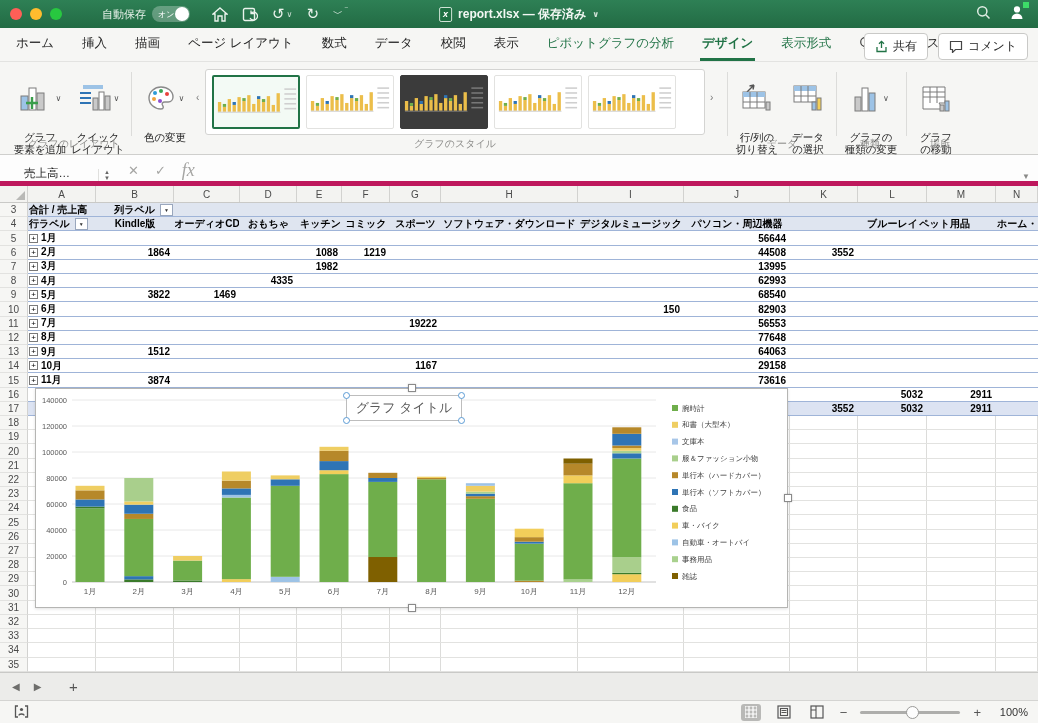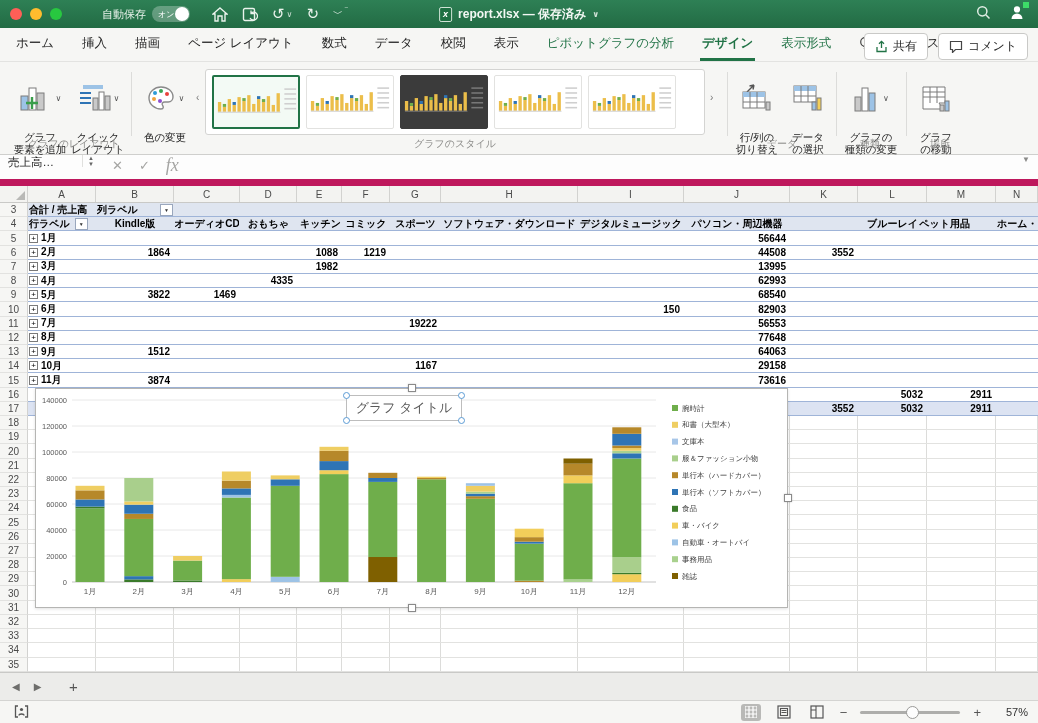--- a/index.html
+++ b/index.html
@@ -37,21 +37,21 @@
   .bigbtn .glyph { height:34px; display:flex; align-items:center; justify-content:center; margin-bottom:3px; }
   .chev-s { font-size:8px; color:#555; }
   
   .gallery { position:absolute; left:205px; top:7px; width:500px; height:66px; background:#fff; border:1px solid #d4d4d2; border-radius:3px; display:flex; align-items:center; gap:6px; padding:0 6px; }
   .gal-arrow { position:absolute; top:30px; font-size:10px; color:#777; }
   .thumb { width:88px; height:54px; border:1px solid #e2e2e0; border-radius:2px; background:#fff; position:relative; overflow:hidden; }
   .thumb.sel { border:2px solid #217346; background:#f3faf5; }
   .thumb.dark { background:#3b3b3b; border-color:#3b3b3b; }
 
   
-  .fbar { height:31px; background:#fdfdfd; border-bottom:7px solid #be185d; display:flex; align-items:flex-start; }
+  .fbar { height:31px; background:#fdfdfd; border-bottom:5px solid #be185d; display:flex; align-items:flex-end;padding-left:16px; }
   .namebox { width:82px; display:flex; align-items:center; padding-left:8px; font-size:11.5px; color:#1f1f1f; }
   .stepper { width:17px; border-left:1px solid #e0e0de; display:flex; flex-direction:column; align-items:center; justify-content:center; font-size:6px; color:#666; line-height:6px; }
   .fsep { width:1px; background:#d6d6d4; margin:4px 0; }
   .fbicons { display:flex; align-items:center; gap:16px; padding:0 12px; color:#a5a5a3; font-size:12px; }
   .fx { font-style:italic; font-family:"Liberation Serif",serif; font-size:18px; }
   .finput { flex:1; border-left:1px solid #e6e6e4; }
   .fchev { width:24px; display:flex; align-items:center; justify-content:center; color:#8a8a88; font-size:8px; }
 
   
   .colheads { height:17px; display:flex; background:#f3f3f1; border-bottom:1px solid #c9c9c7; }
@@ -485,21 +485,21 @@
 </div>
 
 <div class="gridarea">
   <div id="grid-rows">
       <div class="grow" style="height: 14.2121px;">
         <div class="rn">3</div>
         <div class="rcontent" style="border-bottom: 1px solid rgb(159, 180, 216); background: rgb(223, 229, 240);">
           <div class="cell" style="left: 1px; width: 66px; justify-content: flex-start;">
             <span>合計 / 売上高</span>
           </div>
-          <div class="cell" style="left: 69px; width: 76px; justify-content: space-between;">
+          <div class="cell" style="left: 69px; width: 76px; justify-content: flex-end;">
             <span>列ラベル</span>
             <span class="filterbtn">▼</span>
           </div>
         </div>
       </div>
       <div class="grow" style="height: 14.2121px;">
         <div class="rn">4</div>
         <div class="rcontent" style="border-bottom: 1px solid rgb(159, 180, 216); background: rgb(223, 229, 240);">
           <div class="cell" style="left: 1px; width: 66px; justify-content: flex-start;">
             <span>行ラベル</span>
@@ -1251,15 +1251,15 @@
       <svg width="14" height="14" viewBox="0 0 14 14">
           <rect x="1" y="1" width="12" height="12" fill="none" stroke="#555" stroke-width="1.2"></rect>
           <path d="M1 5 h5 v-4 M6 5 v8" stroke="#555" stroke-width="1.1" fill="none"></path>
         </svg>
     </div>
     <span class="zoomsign">−</span>
     <div class="zoomtrack">
         <div class="zoomknob"></div>
       </div>
     <span class="zoomsign">+</span>
-    <span class="zoomlabel">57%</span>
+    <span class="zoomlabel">100%</span>
   </div>
 </div>
 
 </body></html>

